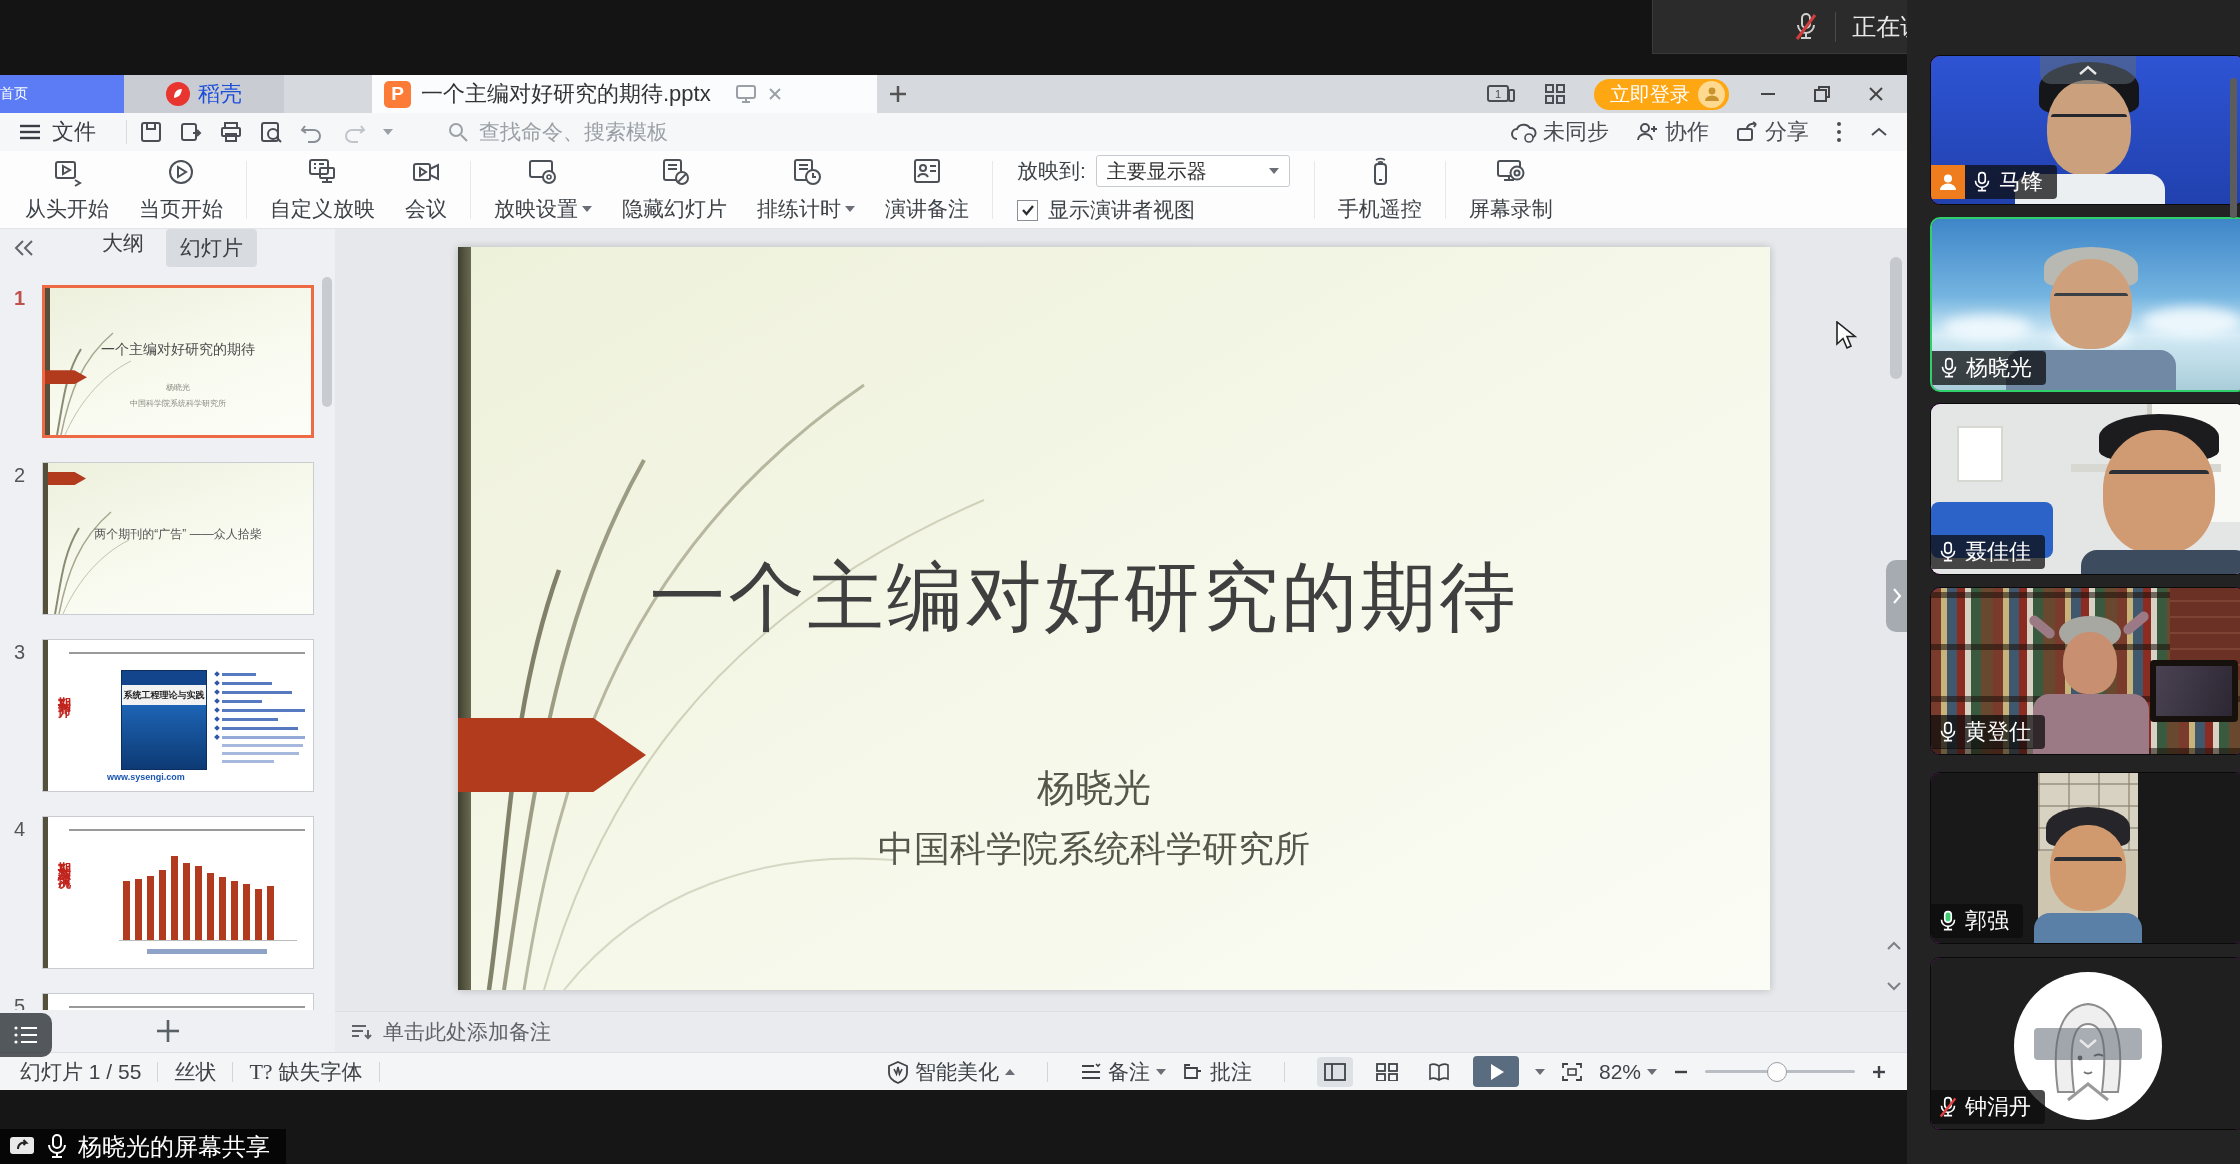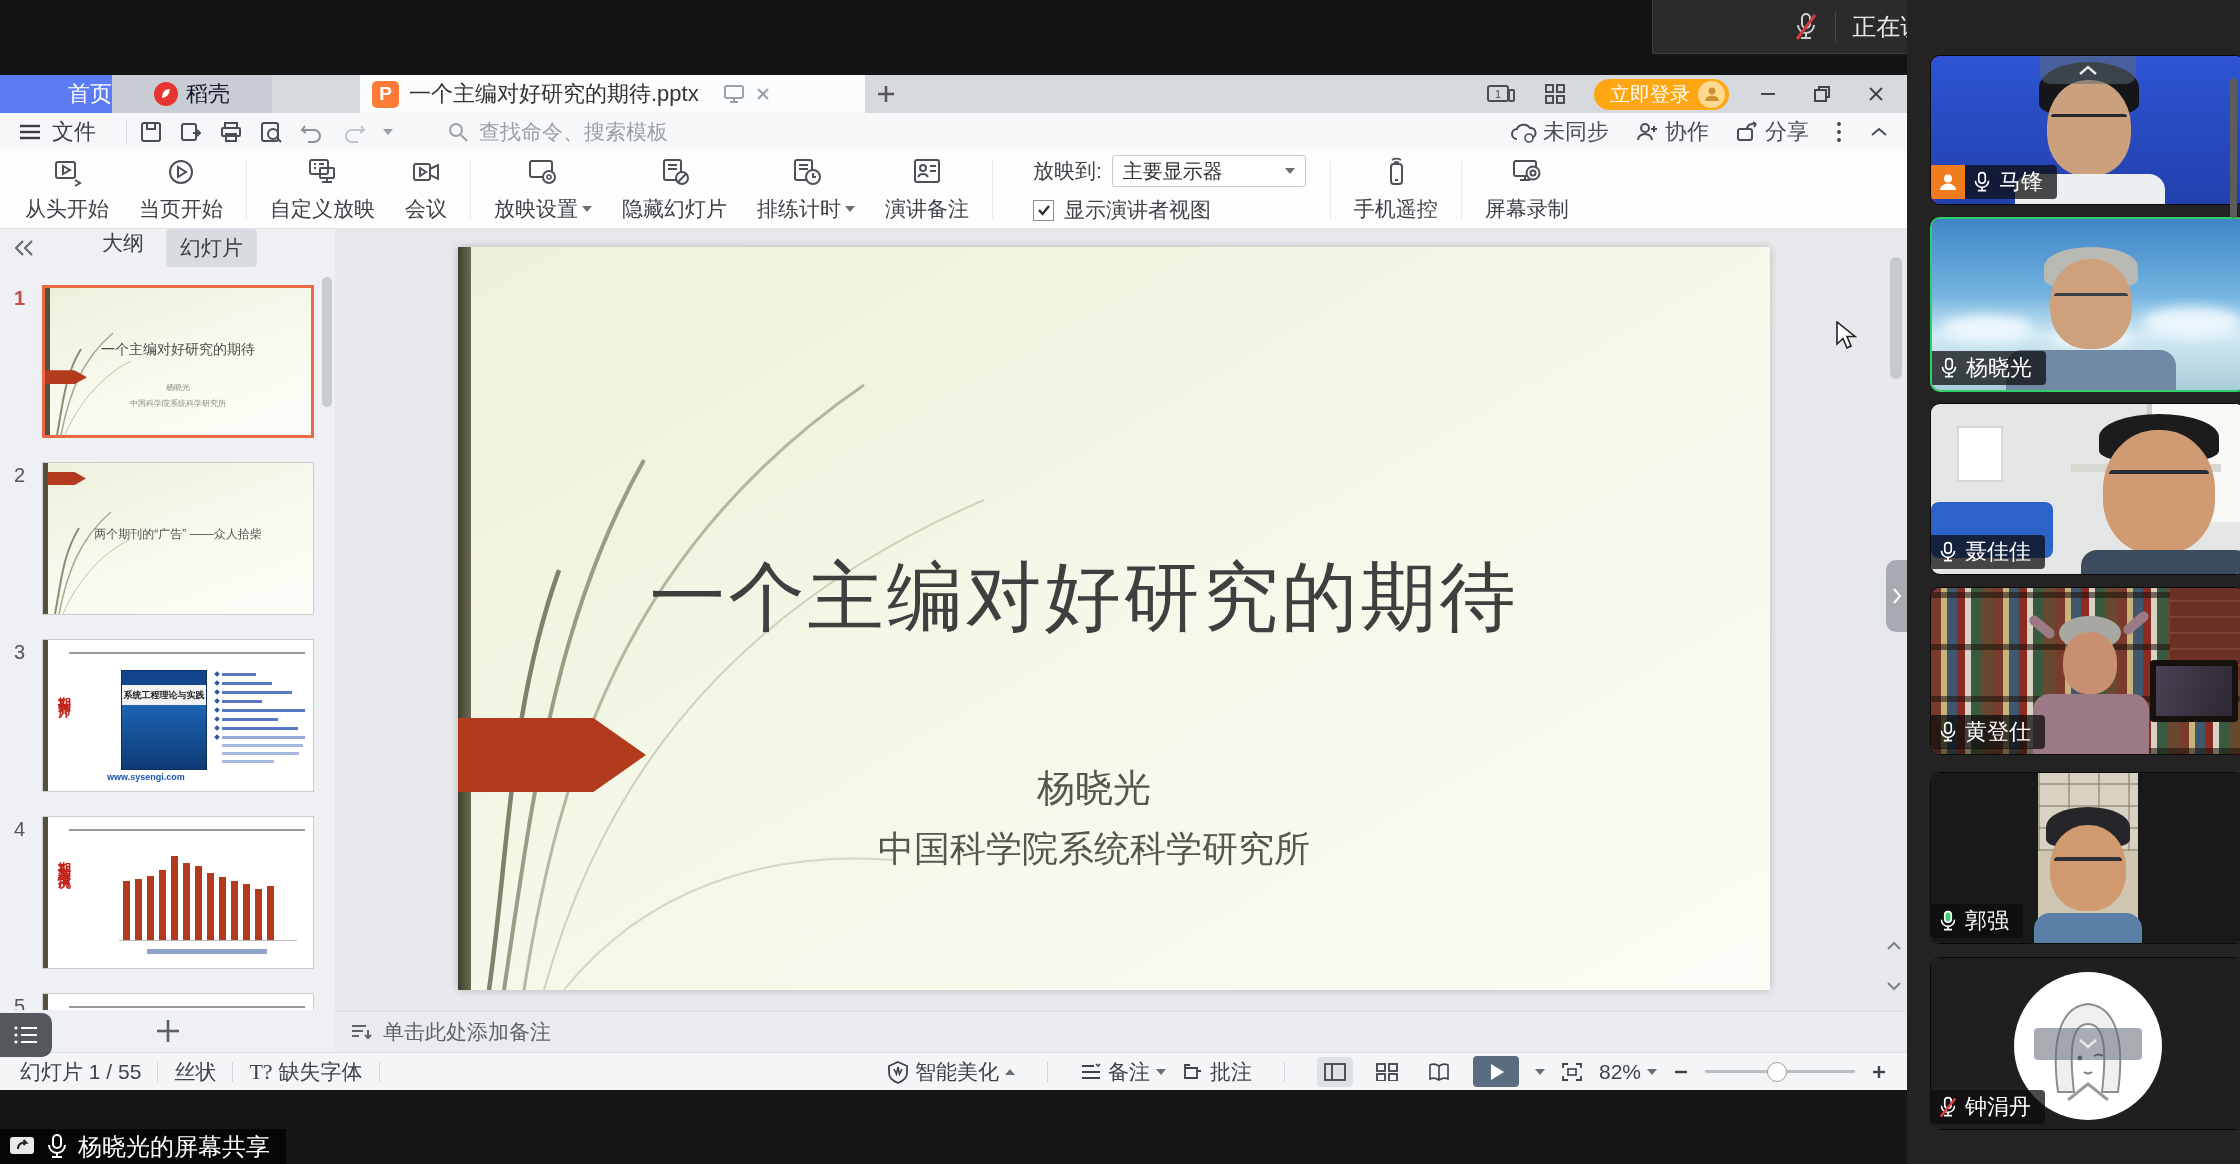--- a/index.html
+++ b/index.html
@@ -19,22 +19,22 @@
     display:flex;align-items:center;gap:16px;padding:0 26px 0 140px;box-sizing:border-box;
   }
   .speak-divider{width:1px;height:30px;background:#4a4a4a;}
   .speak-text{color:#e9e9e9;font-size:24px;white-space:nowrap;}
 
   
   #wps{position:absolute;left:0;top:75px;width:1907px;height:1015px;background:#ffffff;}
 
   
   .tabbar{position:absolute;left:0;top:0;width:100%;height:38px;background:#d6d9de;display:flex;align-items:stretch;}
-  .tab-home{width:112px;background:#5b7cf4;color:#fff;font-size:22px;display:flex;align-items:center;justify-content:flex-end;}
-  .tab-docer{width:160px;background:#c9cdd3;color:#0f172a;font-size:22px;display:flex;align-items:center;justify-content:center;gap:8px;}
+  .tab-home{width:124px;background:#5b7cf4;color:#fff;font-size:14px;display:flex;align-items:center;justify-content:flex-start;}
+  .tab-docer{width:160px;background:#c9cdd3;color:#1d4ed8;font-size:22px;display:flex;align-items:center;justify-content:center;gap:8px;}
   .docer-badge{width:24px;height:24px;border-radius:50%;background:#e8352f;display:flex;align-items:center;justify-content:center;}
   .tab-file{margin-left:88px;width:505px;background:#fbfcfd;display:flex;align-items:center;gap:10px;padding:0 12px;box-sizing:border-box;}
   .ppt-badge{width:27px;height:27px;border-radius:5px;background:#fb7b37;color:#fff;font-size:19px;font-weight:bold;display:flex;align-items:center;justify-content:center;}
   .tab-file-label{font-size:22px;color:#333;white-space:nowrap;}
   .tab-plus{display:flex;align-items:center;padding:0 10px;}
   .tab-right{margin-left:auto;display:flex;align-items:center;gap:24px;padding-right:16px;}
   .login-pill{height:31px;border-radius:16px;background:#ffa712;color:#fff;font-size:20px;display:flex;align-items:center;gap:8px;padding:0 4px 0 16px;}
   .login-avatar{width:27px;height:27px;border-radius:50%;background:#ffd98f;display:flex;align-items:center;justify-content:center;}
   .winbtn{display:flex;align-items:center;justify-content:center;width:30px;height:30px;}
 
@@ -52,21 +52,21 @@
   .mb-right{margin-left:auto;display:flex;align-items:center;gap:26px;color:#4a4e54;}
   .mb-right .lab{display:flex;align-items:center;gap:6px;white-space:nowrap;}
 
   
   .ribbon{position:absolute;left:0;top:76px;width:100%;height:78px;background:#fdfdfe;border-bottom:1px solid #e2e5e8;display:flex;align-items:center;padding-left:10px;box-sizing:border-box;}
   .rbtn{display:flex;flex-direction:column;align-items:center;justify-content:center;gap:7px;padding:0 15px;height:70px;}
   .rbtn .lbl{font-size:21px;color:#3e4348;white-space:nowrap;display:flex;align-items:center;gap:4px;text-align:right;}
   .rsep{width:1px;height:58px;background:#e6e9ec;margin:0 8px;}
   .caret{width:0;height:0;border-left:5px solid transparent;border-right:5px solid transparent;border-top:6px solid #6a6f75;}
   .display-group{display:flex;flex-direction:column;gap:9px;padding:0 16px;}
-  .display-row{display:flex;align-items:center;gap:10px;font-size:21px;color:#3e4348;margin-left:16px;}
+  .display-row{display:flex;align-items:center;gap:10px;font-size:21px;color:#3e4348;}
   .dd{width:172px;height:30px;border:1px solid #c6cbd1;background:#fff;border-radius:3px;display:flex;align-items:center;justify-content:space-between;padding:0 10px;font-size:20px;color:#333;}
   .chk{width:19px;height:19px;border:1px solid #8a8f95;background:#fff;display:flex;align-items:center;justify-content:center;}
 
   
   #main{position:absolute;left:0;top:154px;right:0;bottom:38px;}
   #panel{position:absolute;left:0;top:0;width:335px;bottom:0;background:#eef0f3;}
   .panel-head{height:38px;display:flex;align-items:center;padding:0 12px;}
   .panel-tabs{flex:1;display:flex;justify-content:center;gap:22px;font-size:21px;color:#3c4043;align-items:flex-start;}
   .ptab-active{background:#d8dbe0;border-radius:4px;padding:5px 14px;}
   .thumblist{position:absolute;left:0;right:0;top:40px;bottom:42px;overflow:hidden;padding:16px 0 0 42px;box-sizing:border-box;}

